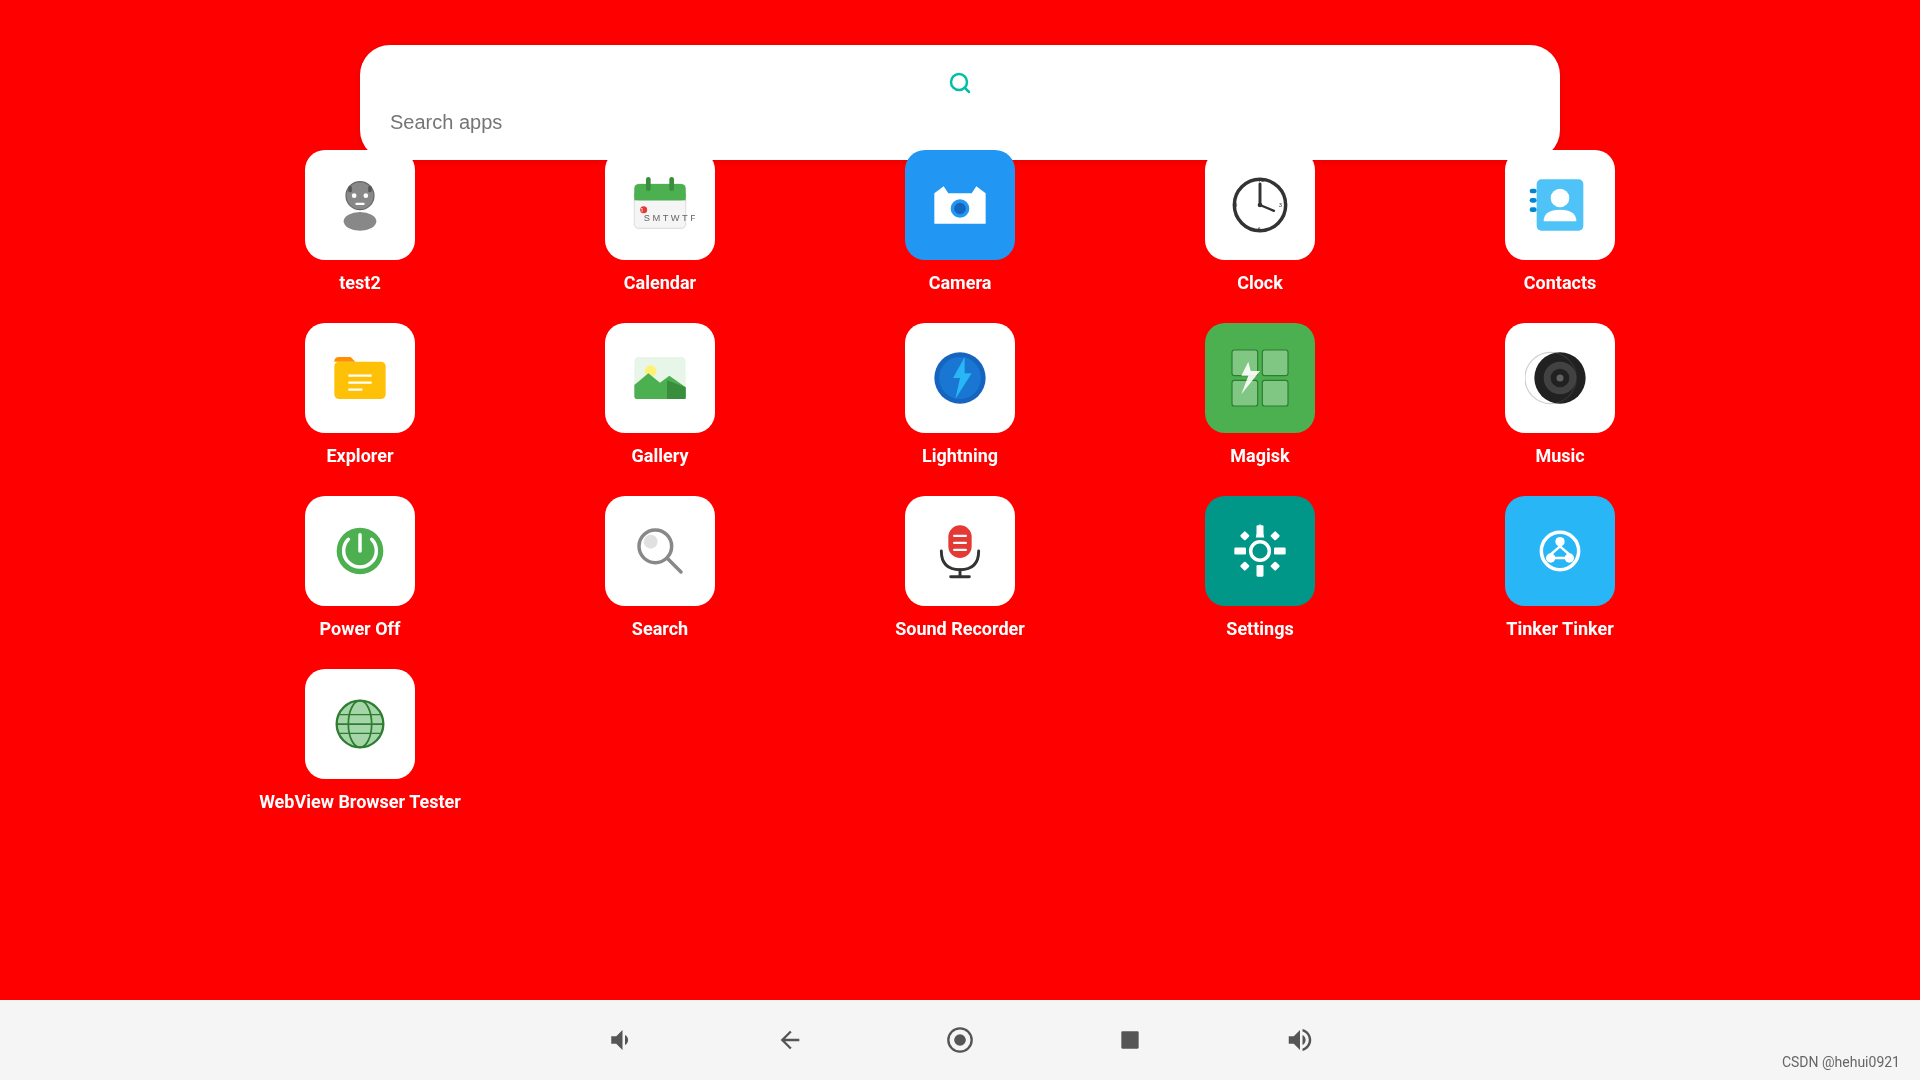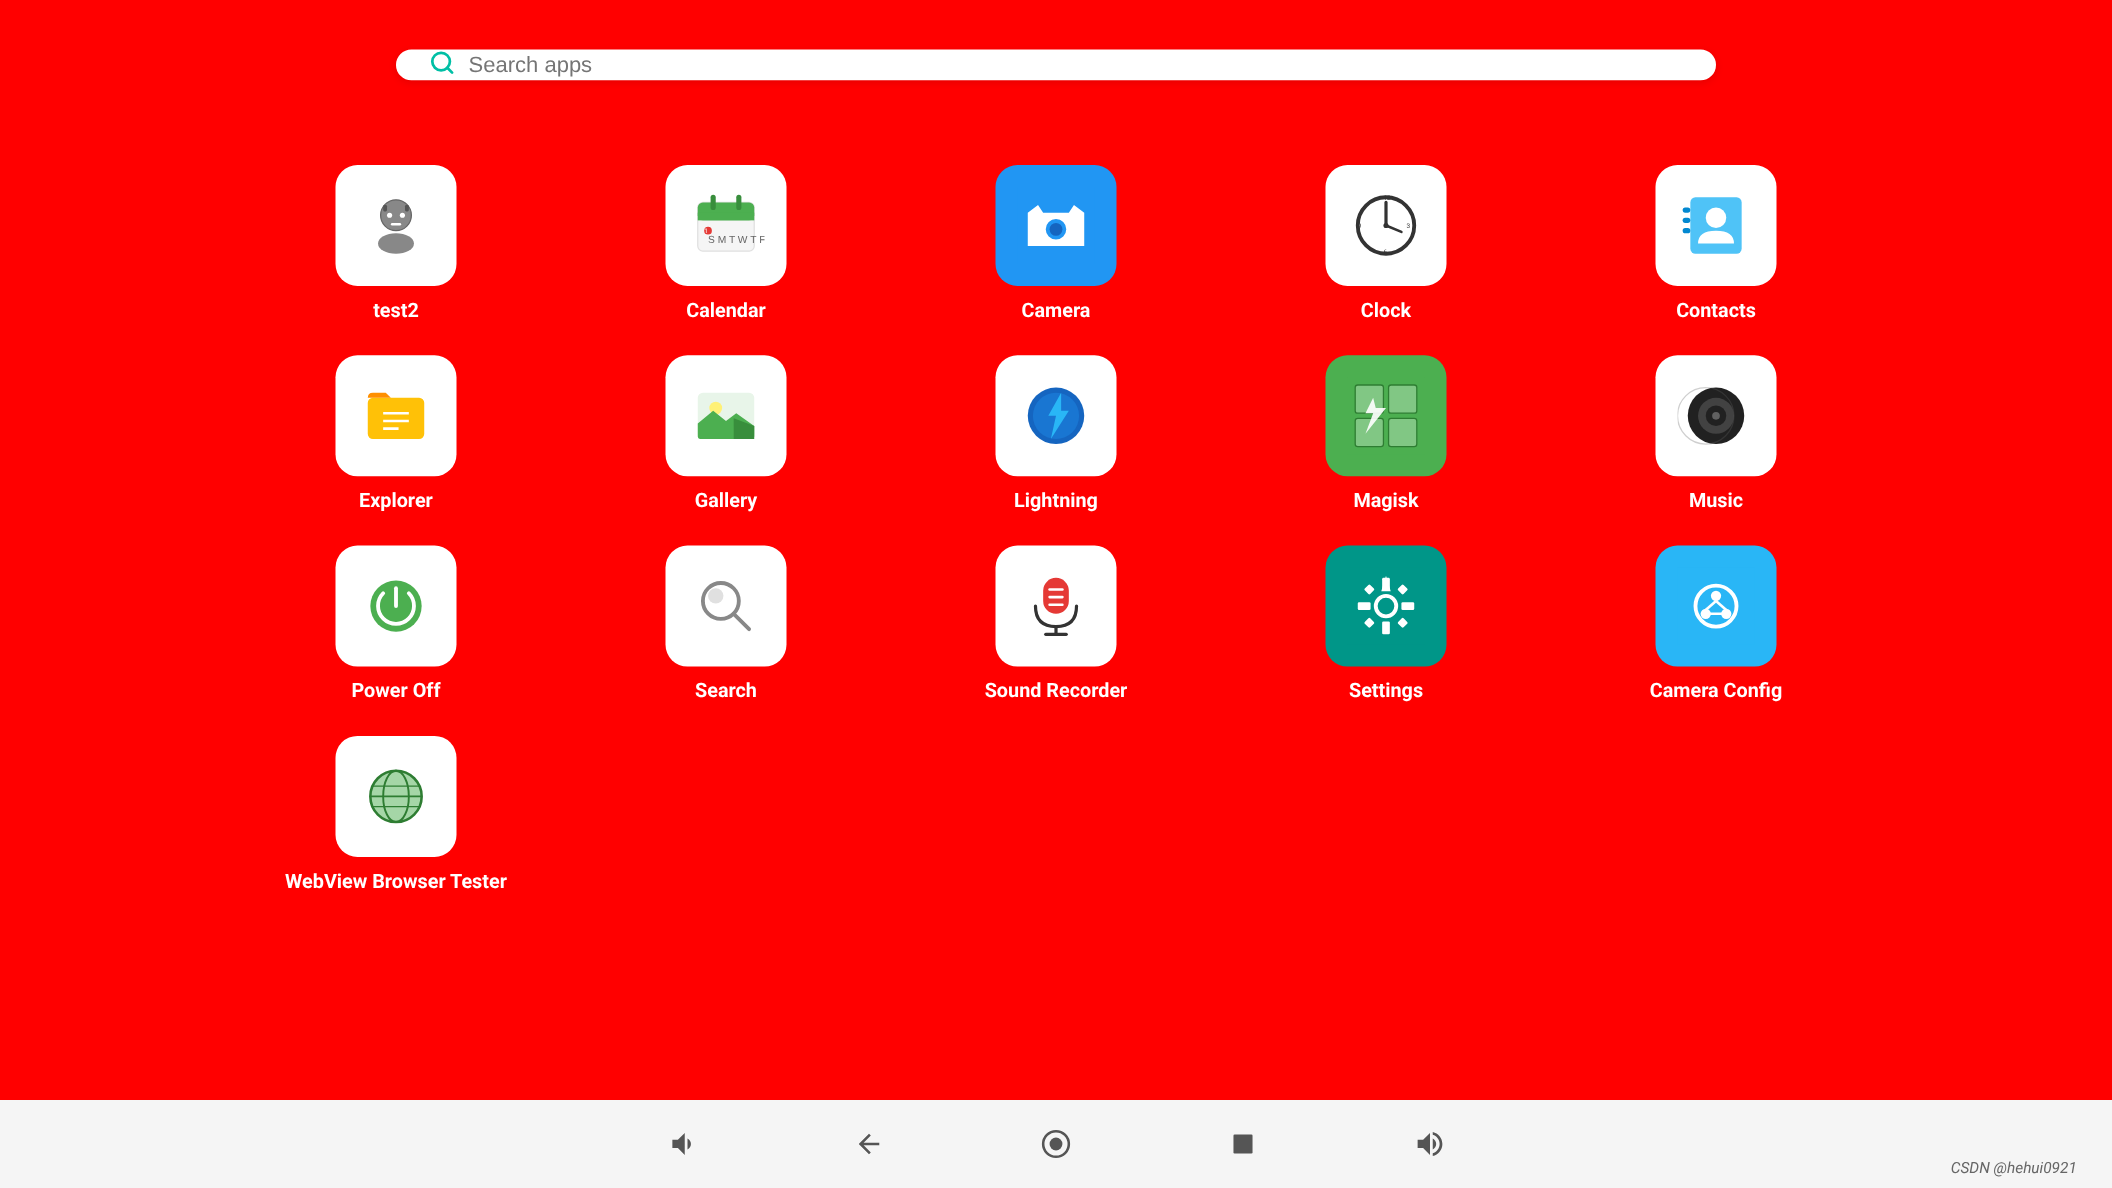--- a/index.html
+++ b/index.html
@@ -42,24 +42,26 @@
     .search-container {
       position: absolute;
       top: 45px;
       left: 50%;
       transform: translateX(-50%);
       width: 1200px;
     }
     .search-bar {
       background: white;
       border-radius: 30px;
-      padding: 0 30px;
-      display: flex;
+      padding: 26px 30px;
+      display: flex;
+      align-items: center;
       gap: 12px;
       box-shadow: 0 2px 8px rgba(0,0,0,0.1);
+      flex-direction: column;
     }
     .search-bar input {
       border: none;
       outline: none;
       font-size: 20px;
       color: #888;
       background: transparent;
       width: 100%;
     }
 
@@ -125,24 +127,23 @@
       justify-content: center;
       cursor: pointer;
       color: #555;
       font-size: 26px;
     }
 
     
     .watermark {
       position: absolute;
       bottom: 10px;
-      right: 32px;
+      right: 20px;
       font-size: 14px;
       color: #666;
-      font-style: italic;
     }
 
     
     .app-icon svg {
       width: 70px;
       height: 70px;
     }
 
     
     .icon-test2 {
@@ -451,21 +452,21 @@
         <rect width="60" height="60" fill="#29B6F6"></rect>
         <circle cx="30" cy="30" r="16" fill="none" stroke="white" stroke-width="3"></circle>
         <circle cx="30" cy="22" r="4" fill="white"></circle>
         <circle cx="22" cy="36" r="4" fill="white"></circle>
         <circle cx="38" cy="36" r="4" fill="white"></circle>
         <line x1="30" y1="26" x2="22" y2="33" stroke="white" stroke-width="2"></line>
         <line x1="30" y1="26" x2="38" y2="33" stroke="white" stroke-width="2"></line>
         <line x1="22" y1="36" x2="38" y2="36" stroke="white" stroke-width="2"></line>
       </svg>
     </div>
-    <span class="app-label">Camera Config</span>
+    <span class="app-label">Tinker Tinker</span>
   </div>
 
 
   <div class="app-item">
     <div class="app-icon icon-webview">
       <svg viewBox="0 0 60 60" xmlns="http://www.w3.org/2000/svg">
         <rect width="60" height="60" fill="white"></rect>
         <circle cx="30" cy="30" r="20" fill="#A5D6A7"></circle>
         <ellipse cx="30" cy="30" rx="10" ry="20" fill="none" stroke="#2E7D32" stroke-width="1.5"></ellipse>
         <line x1="10" y1="30" x2="50" y2="30" stroke="#2E7D32" stroke-width="1.5"></line>

